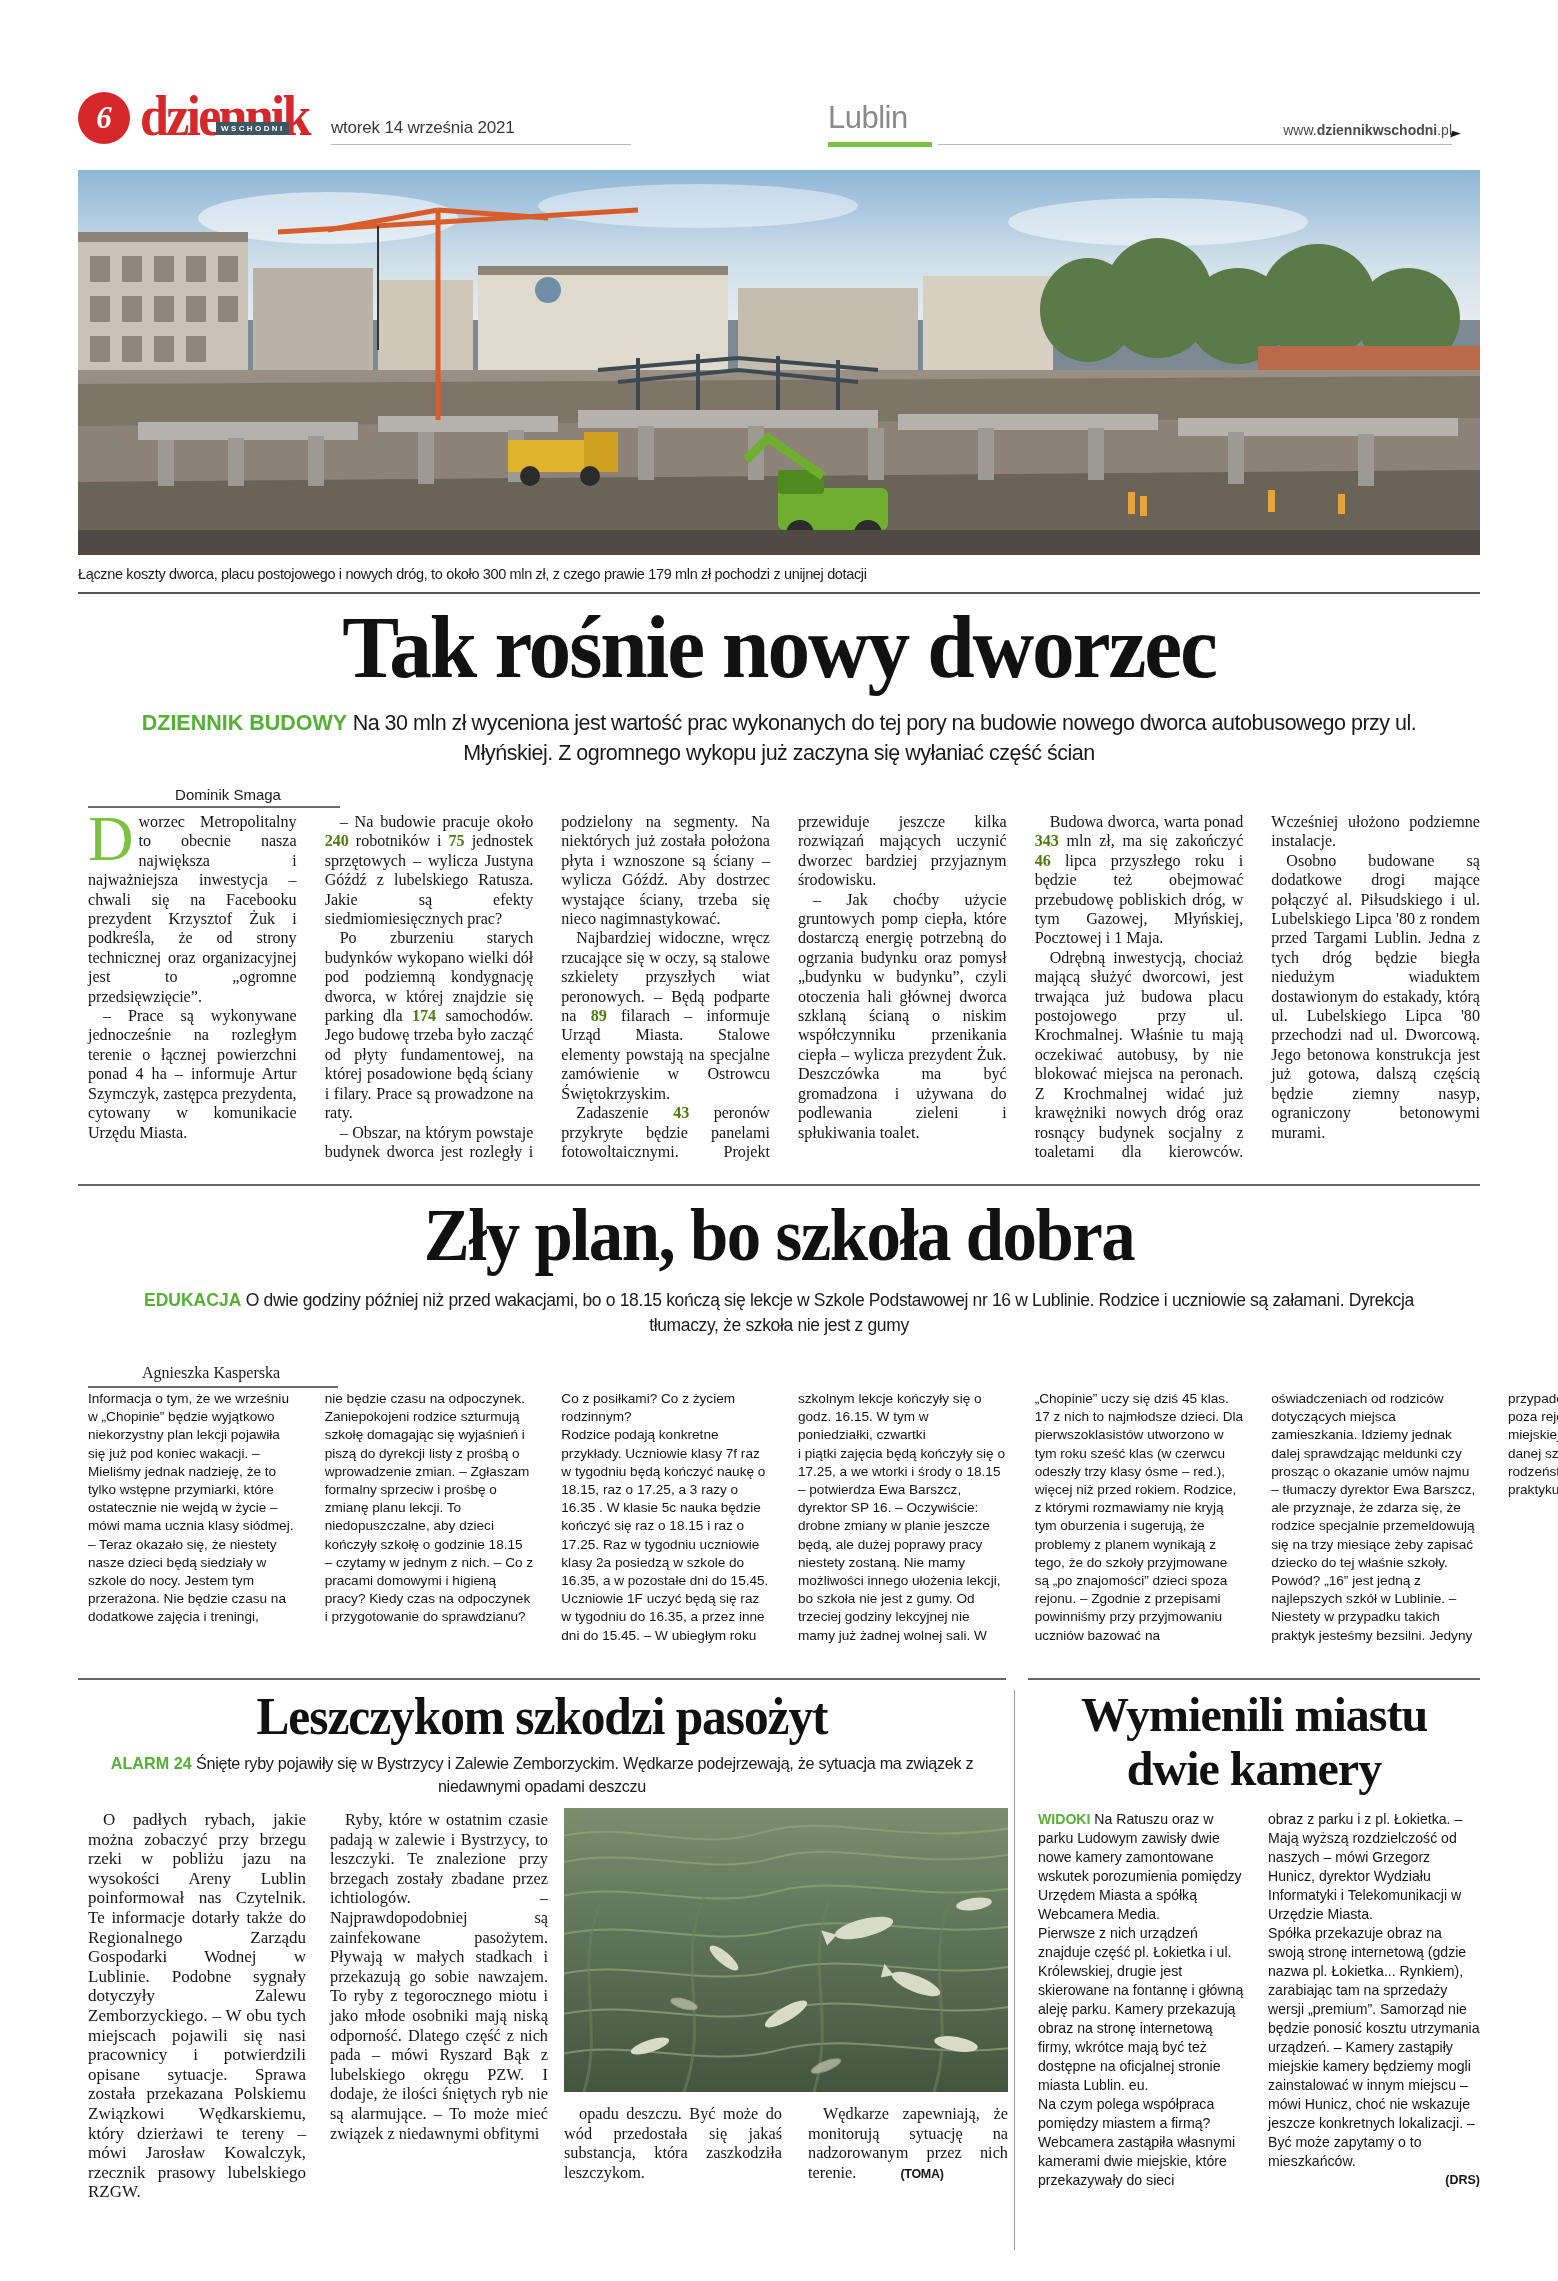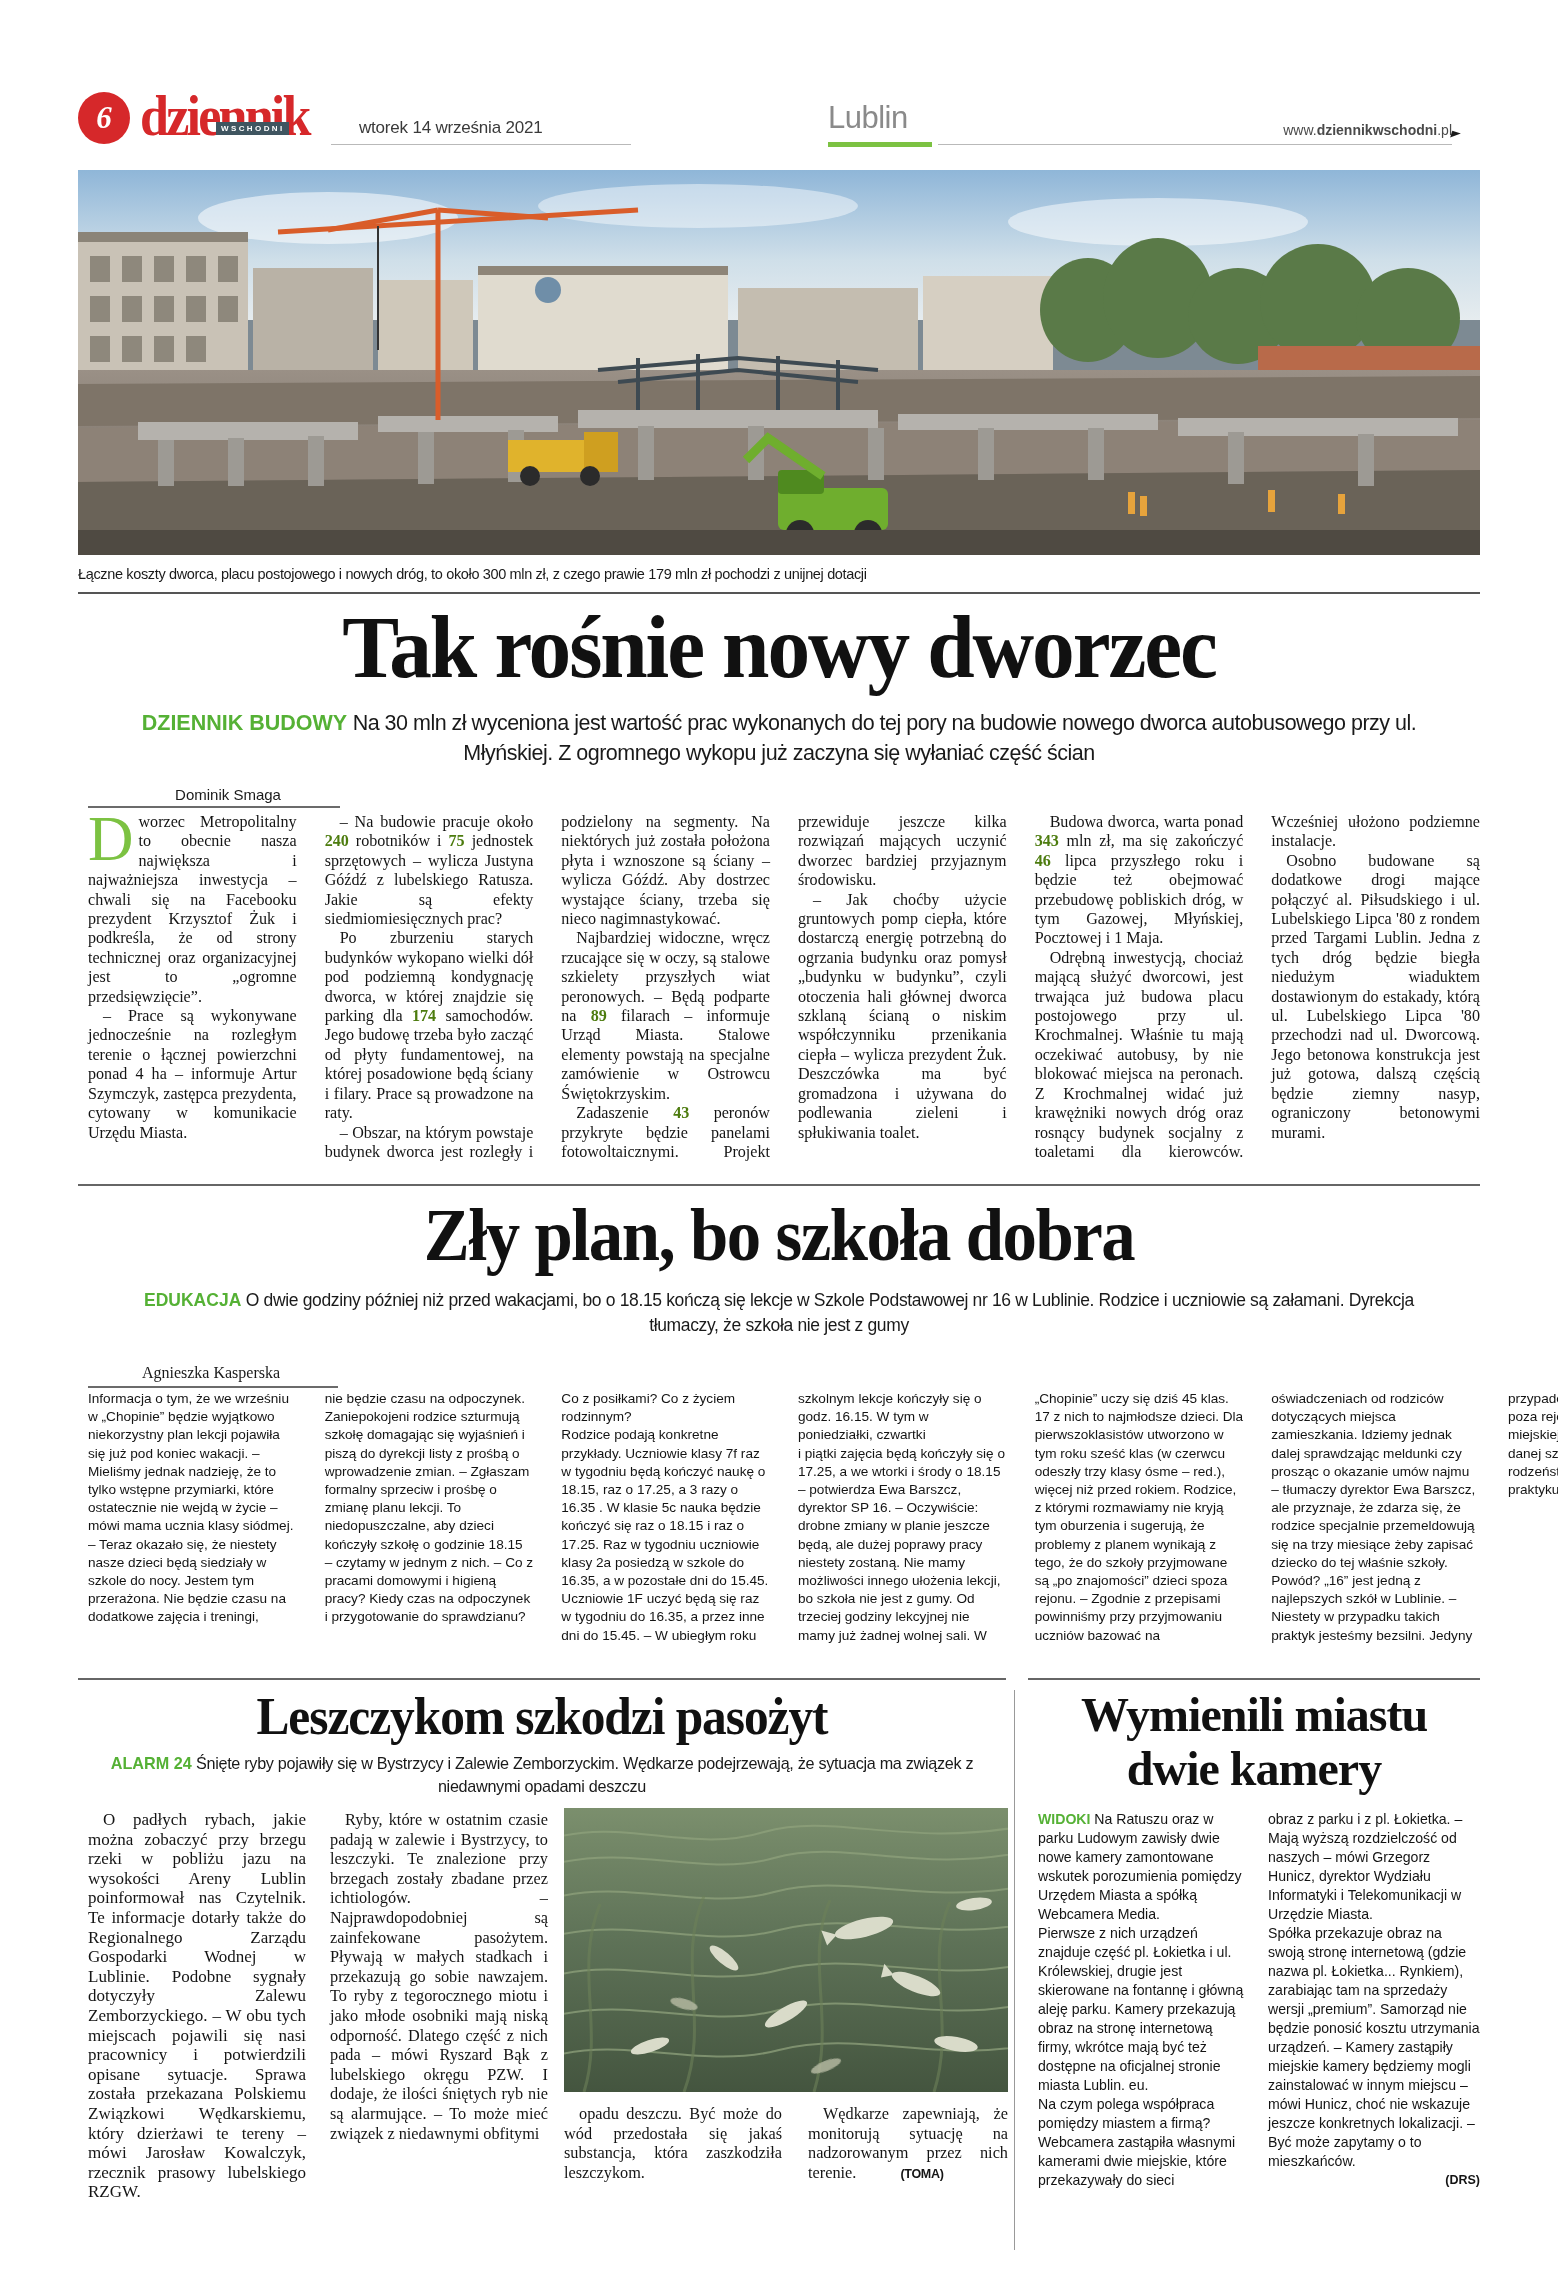--- a/index.html
+++ b/index.html
@@ -25,21 +25,21 @@
     color:#d6282a;letter-spacing:-3px;line-height:56px;font-stretch:condensed;
     transform:scaleX(0.93);transform-origin:left center;display:block;
   }
   .logo-badge{
     position:absolute;left:76px;top:34px;background:#3f5560;color:#fff;
     font-family:"Liberation Sans",sans-serif;font-size:8px;font-weight:700;
     letter-spacing:2.4px;padding:2px 4px 2px 5px;
   }
   .mast-date{
     position:absolute;left:253px;top:26px;font-family:"Liberation Sans",sans-serif;
-    font-size:17px;color:#3a3a3a;letter-spacing:-0.2px;margin-left:28px;
+    font-size:17px;color:#3a3a3a;letter-spacing:-0.2px;
   }
   .mast-date-rule{position:absolute;left:253px;top:52px;width:300px;height:1px;background:#b9b9b9;}
   .mast-section{
     position:absolute;left:750px;top:8px;font-family:"Liberation Sans",sans-serif;
     font-size:31px;color:#8a8a8a;font-weight:300;letter-spacing:-0.5px;
   }
   .mast-section-underline{position:absolute;left:750px;top:50px;width:104px;height:5px;background:#7cc242;}
   .mast-url{
     position:absolute;right:28px;top:30px;font-family:"Liberation Sans",sans-serif;
     font-size:14px;color:#4a4a4a;

